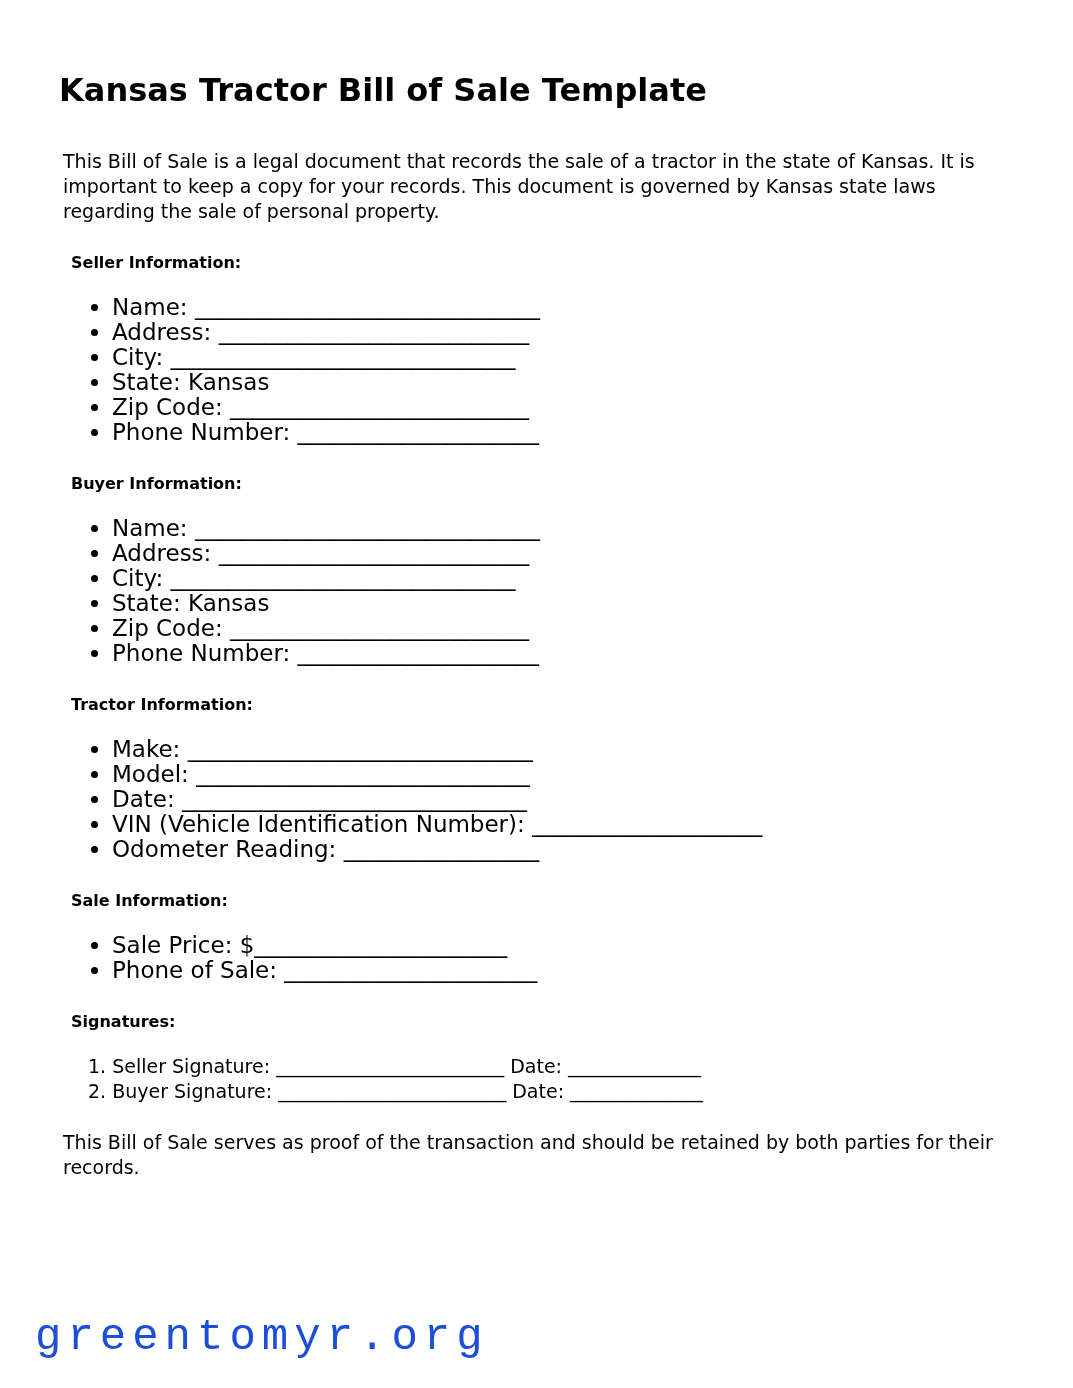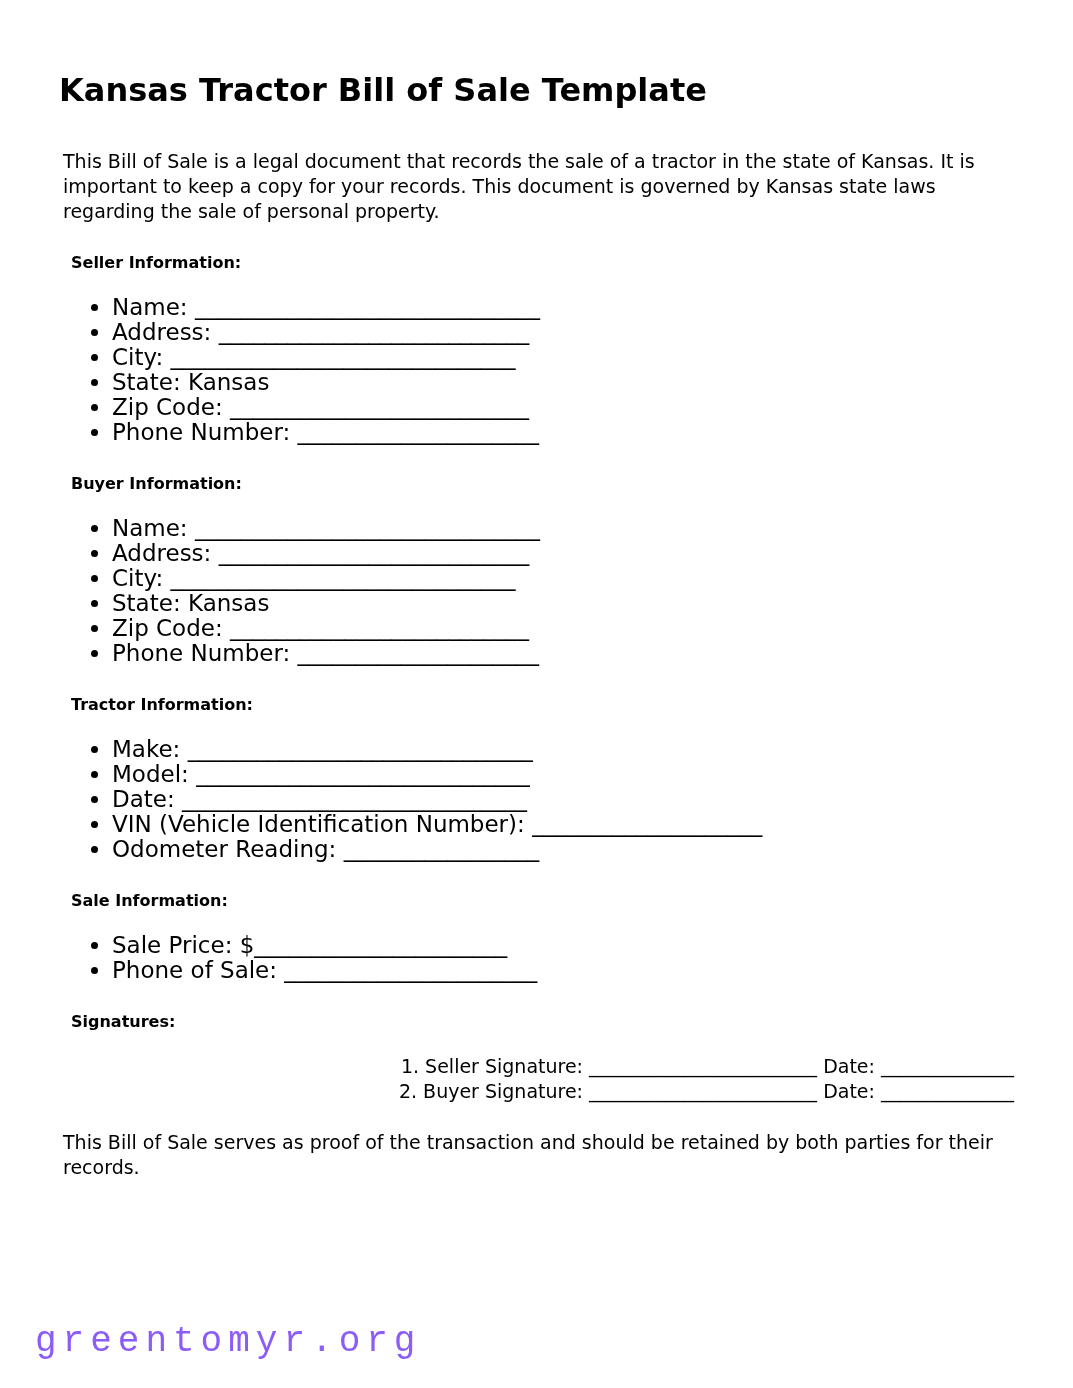--- a/index.html
+++ b/index.html
@@ -38,31 +38,30 @@
     font-size: 23px;
     line-height: 25px;
     list-style: disc;
   }
   ul.field-list li { padding: 0; margin: 0; }
   .sig-list {
     margin: 20px 0 26px 0;
     padding-left: 29px;
     font-size: 19px;
     line-height: 25px;
-    text-align: right;
   }
   .blank { white-space: nowrap; }
   .watermark {
     position: absolute;
     left: 35px;
     bottom: 26px;
     font-family: "Liberation Mono", "DejaVu Sans Mono", monospace;
-    font-size: 36px;
+    font-size: 44px;
     letter-spacing: 6px;
-    color: #8b5cf6;
+    color: #1d4ed8;
   }
 </style>
 </head>
 <body>
 
 <div class="page">
 
   <h1 class="doc-title">Kansas Tractor Bill of Sale Template</h1>
 
   <p class="body-text">This Bill of Sale is a legal document that records the sale of a tractor in the state of Kansas. It is important to keep a copy for your records. This document is governed by Kansas state laws regarding the sale of personal property.</p>

